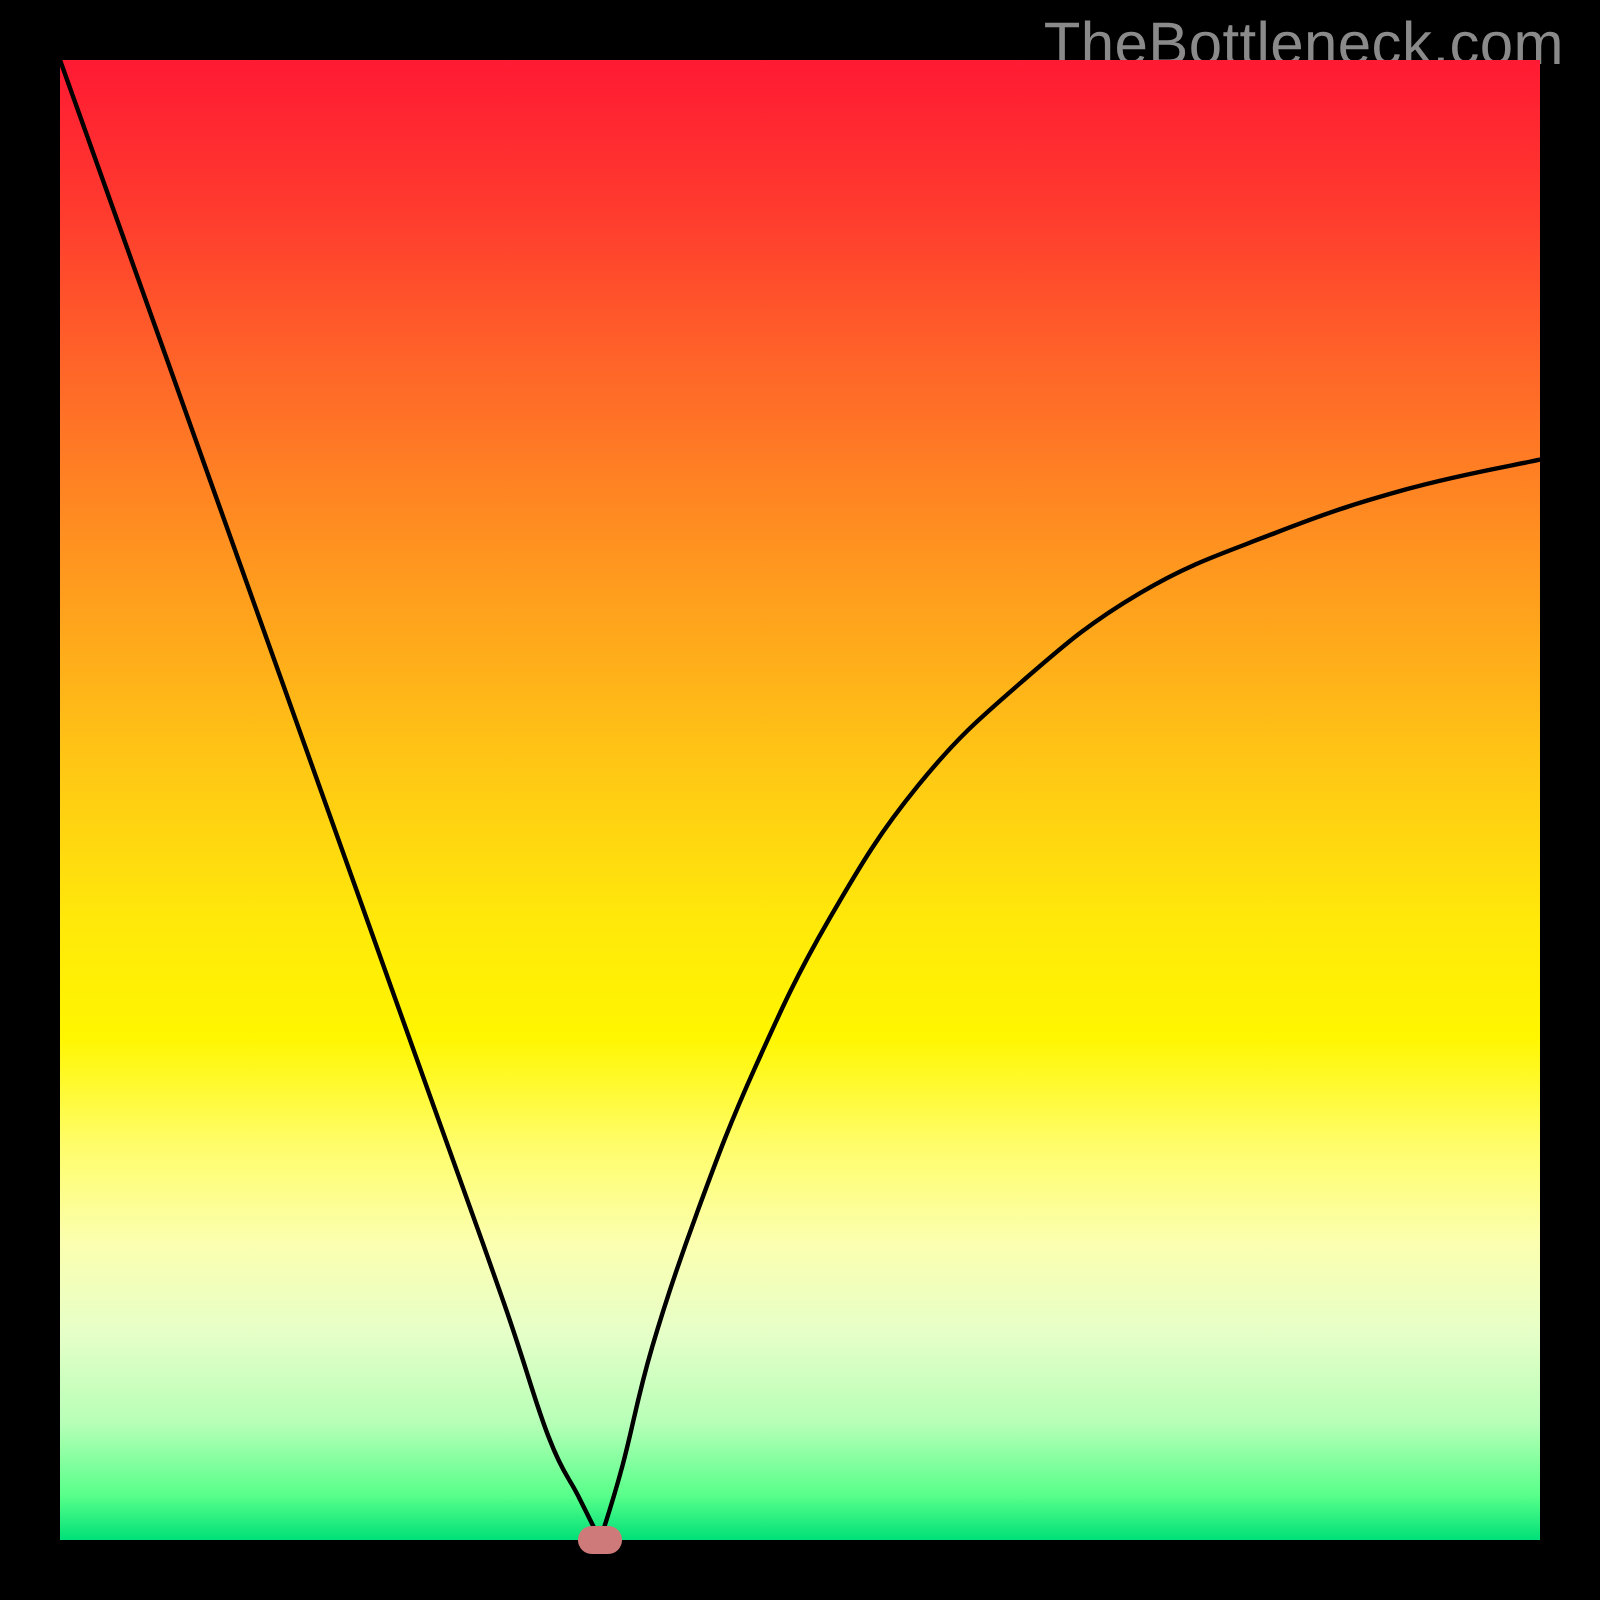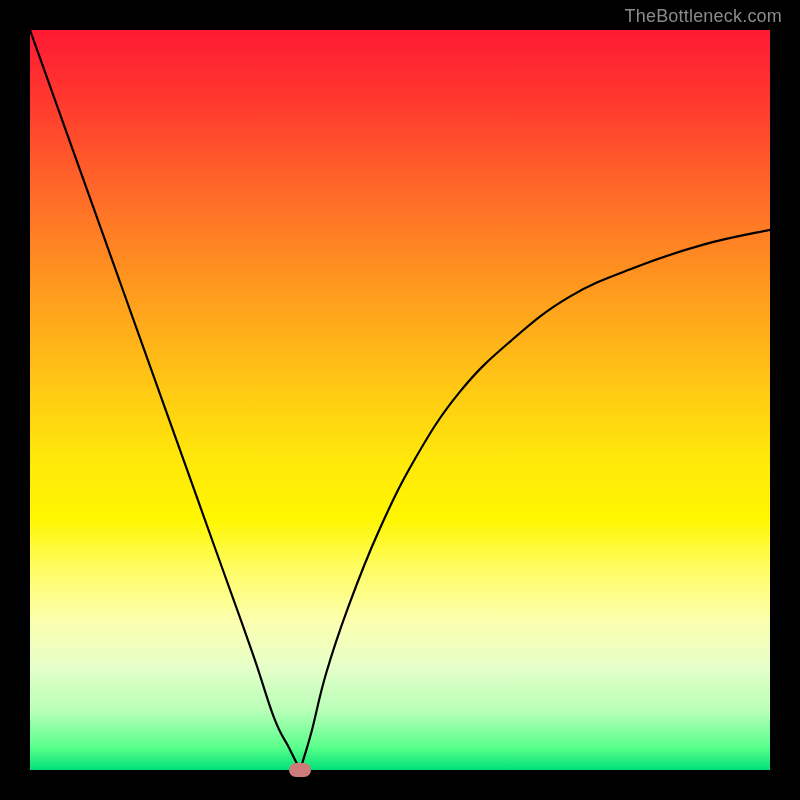--- a/index.html
+++ b/index.html
@@ -31,21 +31,21 @@
       #b8ffb8 92%,
       #58ff8a 97%,
       #00e078 100%
     );
   }
   .watermark {
     position: absolute;
     top: 6px;
     right: 18px;
     color: #8a8a8a;
-    font-size: 18px;
+    font-size: 30px;
     font-weight: 500;
     letter-spacing: 0.2px;
     user-select: none;
   }
   .curve {
     position: absolute;
     left: 0; top: 0;
     width: 740px;
     height: 740px;
     pointer-events: none;

